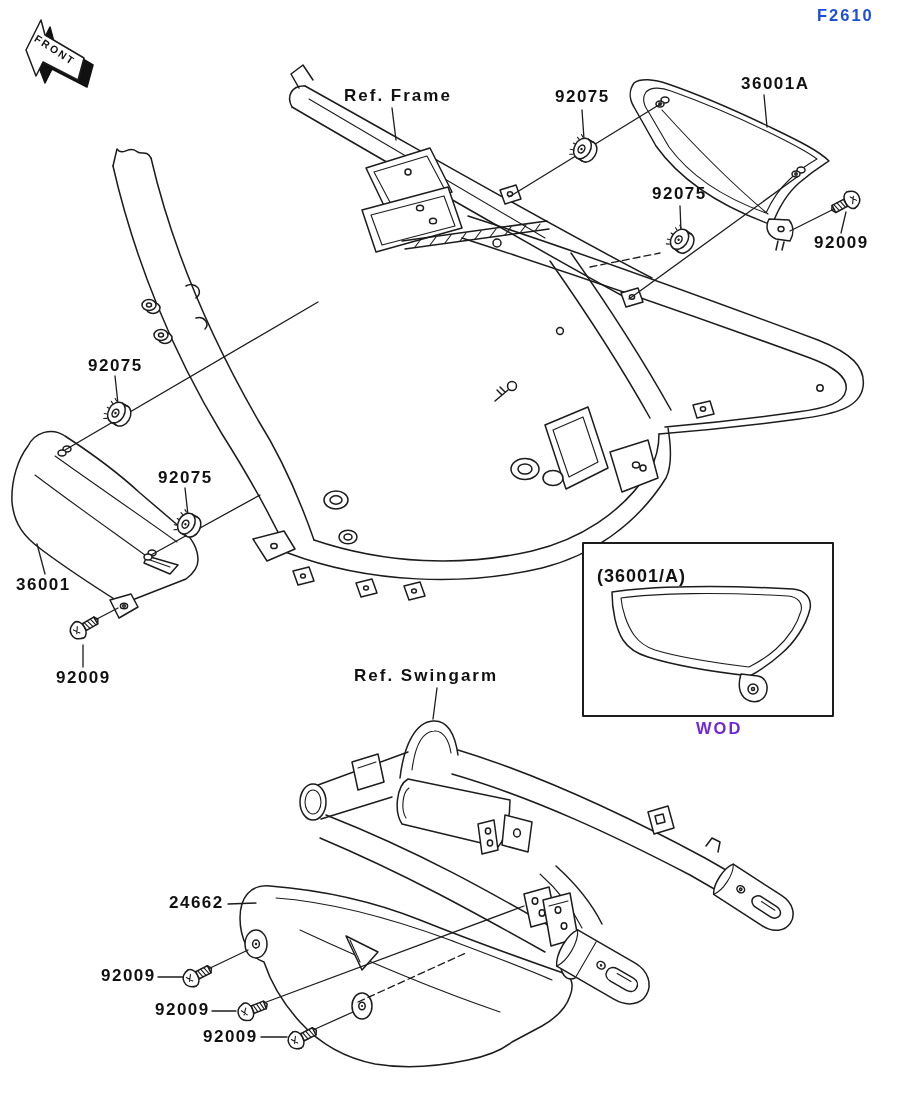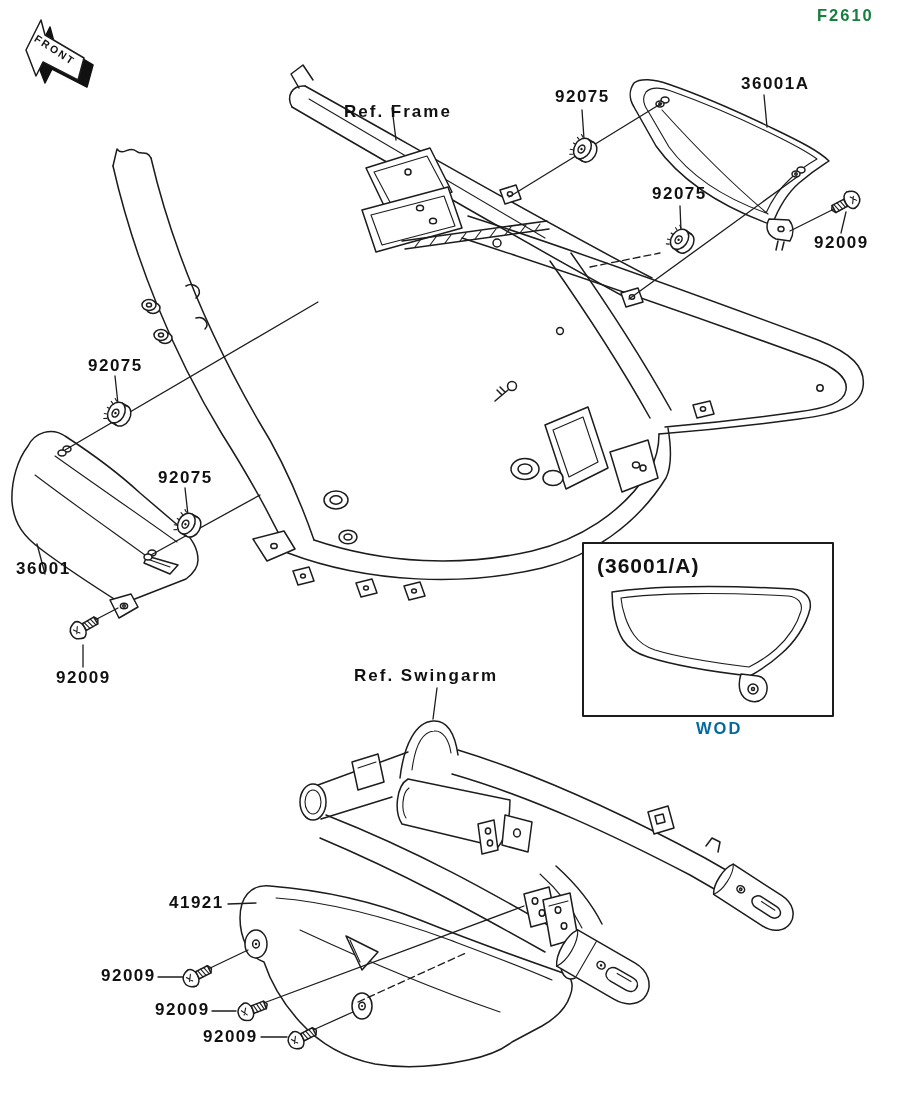--- a/index.html
+++ b/index.html
@@ -2,27 +2,27 @@
 <html><head>
 <meta charset="utf-8">
 <style>
   html,body{margin:0;padding:0;background:#fff;}
   .stage{position:relative;width:914px;height:1103px;background:#ffffff;overflow:hidden;
          font-family:"Liberation Sans",sans-serif;}
   .stage svg{position:absolute;left:0;top:0;}
   .lbl{position:absolute;font-weight:bold;color:#111;font-size:17px;letter-spacing:1.5px;
        white-space:nowrap;line-height:1;}
   .lbl.ref{letter-spacing:2px;}
-  .lbl.small{font-size:21px;letter-spacing:1px;}
+  .lbl.small{font-size:18px;letter-spacing:1px;margin-top:12px;}
   .front-txt{position:absolute;left:39px;top:32px;font-weight:bold;font-size:10.5px;
        letter-spacing:2px;color:#111;transform:rotate(33deg);transform-origin:0 0;}
   .figcode{position:absolute;left:817px;top:6px;font-weight:bold;font-size:16.5px;
-       letter-spacing:2px;color:#15803d;}
+       letter-spacing:2px;color:#1d4ed8;}
   .wod{position:absolute;left:696px;top:719px;font-weight:bold;font-size:16.5px;
-       letter-spacing:2px;color:#0369a1;}
+       letter-spacing:2px;color:#6d28d9;}
 </style>
 </head>
 <body>
 
 <div class="stage">
 
 <svg width="914" height="1103" viewBox="0 0 914 1103" fill="none" stroke="#1c1c1c" stroke-width="1.5" stroke-linecap="round" stroke-linejoin="round">
 
   <defs>
     <g id="sym-grommet">
@@ -285,29 +285,29 @@
         <use href="#sym-screw" transform="translate(249,1011) rotate(-21)"></use>
       </g>
   <g>
         <use href="#sym-screw" transform="translate(299,1039) rotate(-27)"></use>
       </g>
 </svg>
 
   <div class="front-txt">FRONT</div>
   <div class="figcode">F2610</div>
 
-  <div class="lbl ref" style="left:344px;top:103px">Ref. Frame</div>
+  <div class="lbl ref" style="left:344px;top:87px">Ref. Frame</div>
   <div class="lbl" style="left:555px;top:88px">92075</div>
   <div class="lbl" style="left:741px;top:75px">36001A</div>
   <div class="lbl" style="left:652px;top:185px">92075</div>
   <div class="lbl" style="left:814px;top:234px">92009</div>
   <div class="lbl" style="left:88px;top:357px">92075</div>
   <div class="lbl" style="left:158px;top:469px">92075</div>
-  <div class="lbl" style="left:16px;top:560px">36001</div>
+  <div class="lbl" style="left:16px;top:576px">36001</div>
   <div class="lbl" style="left:56px;top:669px">92009</div>
   <div class="lbl small" style="left:597px;top:555px">(36001/A)</div>
   <div class="wod">WOD</div>
   <div class="lbl ref" style="left:354px;top:667px">Ref. Swingarm</div>
-  <div class="lbl" style="left:169px;top:894px">41921</div>
+  <div class="lbl" style="left:169px;top:894px">24662</div>
   <div class="lbl" style="left:101px;top:967px">92009</div>
   <div class="lbl" style="left:155px;top:1001px">92009</div>
   <div class="lbl" style="left:203px;top:1028px">92009</div>
 </div>
 
 </body></html>

